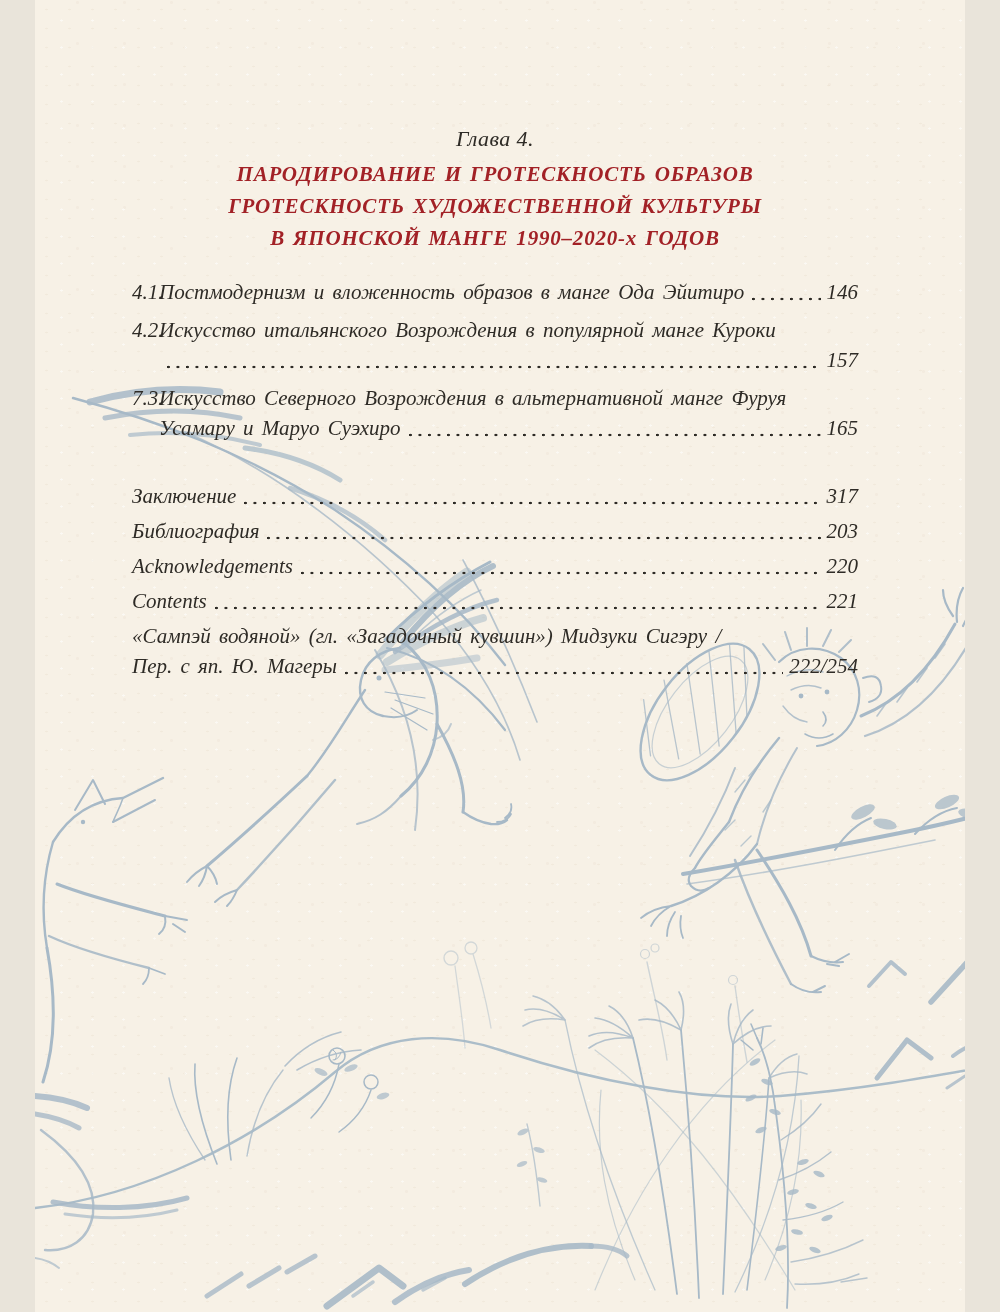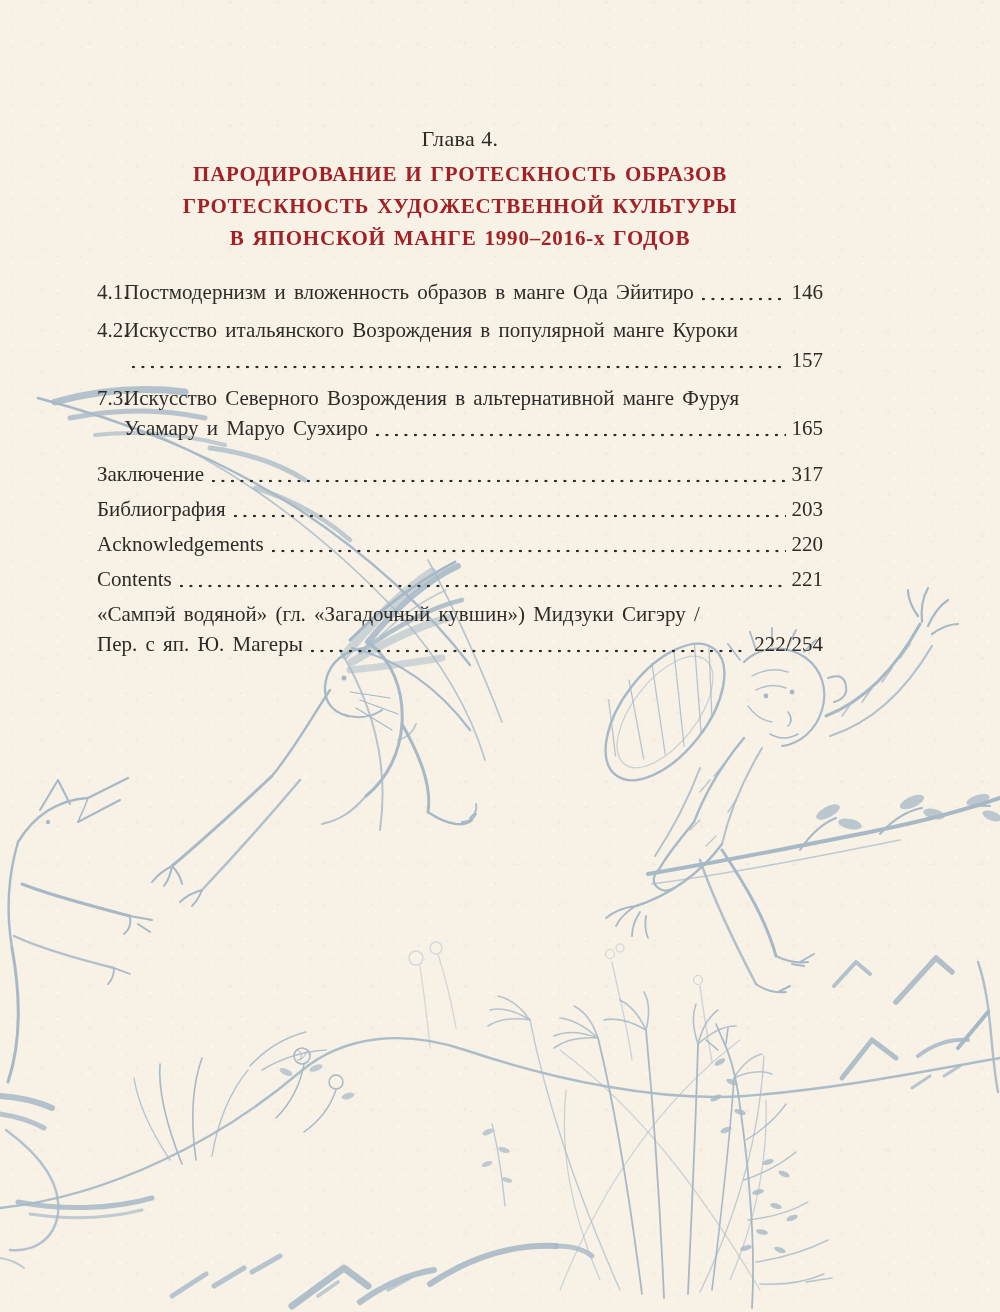--- a/index.html
+++ b/index.html
@@ -1,38 +1,39 @@
 <!DOCTYPE html>
 <html><head>
 <meta charset="utf-8">
 <style>
   html,body{margin:0;padding:0;}
   body{background:#e9e4da;}
   .page{
-    position:relative;width:1000px;height:1312px;margin:0 auto;overflow:hidden;
+    position:relative;width:930px;height:1312px;margin:0 auto;overflow:hidden;
     background-color:#f7f1e6;
     background-image:
       radial-gradient(rgba(214,196,168,.16) 1px, rgba(0,0,0,0) 1.35px),
       radial-gradient(rgba(255,255,255,.55) 1px, rgba(0,0,0,0) 1.4px),
       radial-gradient(rgba(205,186,158,.10) 1.4px, rgba(0,0,0,0) 1.8px);
     background-size:23px 19px,31px 27px,47px 41px;
     background-position:0 0,11px 7px,19px 23px;
     font-family:"Liberation Serif","DejaVu Serif",serif;
     color:#2e2b26;
+    font-style:italic;
   }
   .illo{position:absolute;left:0;top:0;z-index:0;pointer-events:none;}
   .content{position:absolute;left:97px;top:0;width:726px;padding-top:126px;z-index:1;}
   .chapter-label{font-size:22px;line-height:26px;text-align:center;letter-spacing:.4px;}
   .chapter-title{margin:6px 0 0 0;font-size:21px;font-weight:bold;line-height:32px;
     text-align:center;color:#a22126;letter-spacing:.8px;word-spacing:2px;}
   .chapter-title .t-line{display:block;}
   .entries{margin-top:23px;}
   .entry{position:relative;padding-left:27px;margin-bottom:8px;font-size:21px;line-height:30px;word-spacing:3px;}
   .entry .num{position:absolute;left:0;top:0;}
-  .back-matter{margin-top:16px;}
+  .back-matter{margin-top:38px;}
   .bm-row{font-size:21px;line-height:30px;word-spacing:3px;margin-bottom:5px;}
   .flexline{display:flex;align-items:baseline;}
   .flexline .txt{white-space:nowrap;}
   .dots{flex:1 1 auto;align-self:flex-end;height:4px;margin:0 6px 6px 8px;
     background-image:radial-gradient(circle at 1.4px 2px, #2e2b26 1.25px, rgba(0,0,0,0) 1.55px);
     background-size:9.5px 4px;background-repeat:repeat-x;}
   .pg{white-space:nowrap;}
 </style>
 </head>
 <body>
@@ -248,21 +249,21 @@
     </g>
   </svg>
 
   <div class="content">
 
     <div class="chapter-label">Глава 4.</div>
 
     <h1 class="chapter-title">
       <span class="t-line">ПАРОДИРОВАНИЕ И ГРОТЕСКНОСТЬ ОБРАЗОВ</span>
       <span class="t-line">ГРОТЕСКНОСТЬ ХУДОЖЕСТВЕННОЙ КУЛЬТУРЫ</span>
-      <span class="t-line">В ЯПОНСКОЙ МАНГЕ 1990–2016-х ГОДОВ</span>
+      <span class="t-line">В ЯПОНСКОЙ МАНГЕ 1990–2020-х ГОДОВ</span>
     </h1>
 
     <div class="entries">
 
       <div class="entry">
         <span class="num">4.1.</span>
         <div class="flexline">
           <span class="txt">Постмодернизм и вложенность образов в манге Ода Эйитиро</span>
           <span class="dots"></span>
           <span class="pg">146</span>

